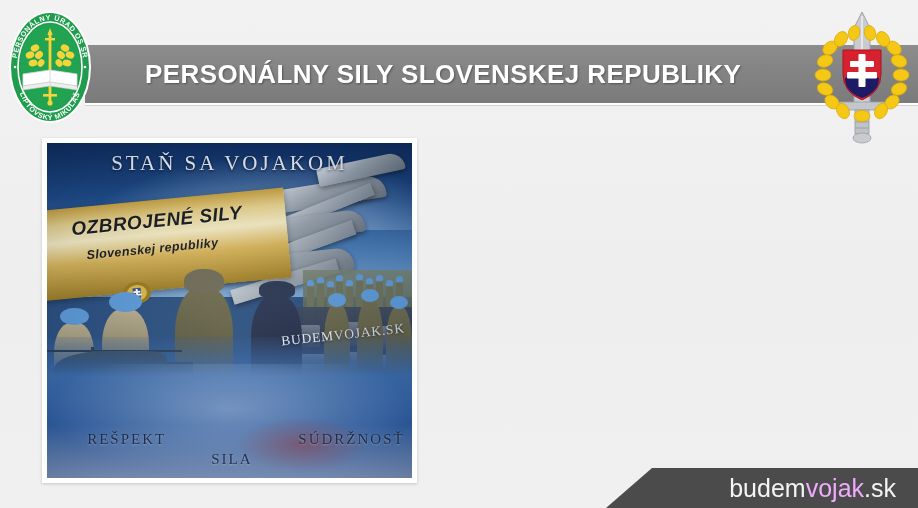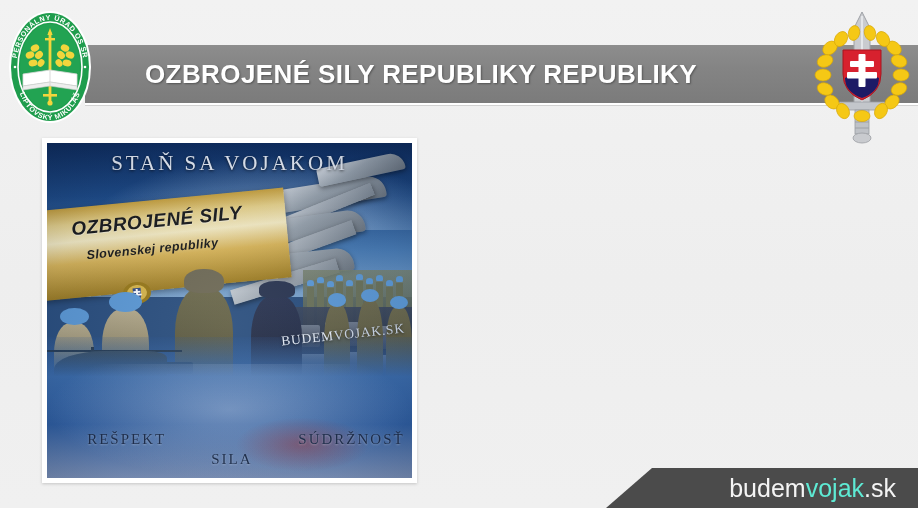--- a/index.html
+++ b/index.html
@@ -257,29 +257,29 @@
   #footer-logo {
     position:absolute;
     right: 22px;
     top: 0;
     height: 40px;
     line-height: 40px;
     font-size: 25px;
     white-space: nowrap;
   }
   #footer-logo .fl-white { color:#f4f4f4; }
-  #footer-logo .fl-yellow { color:#5eead4; }
+  #footer-logo .fl-yellow { color:#f0abfc; }
 </style>
 </head>
 <body>
 
 <div id="page">
 
   <div id="header-bar">
-    <div id="header-title">OZBROJENÉ SILY REPUBLIKY REPUBLIKY</div>
+    <div id="header-title">PERSONÁLNY SILY SLOVENSKEJ REPUBLIKY</div>
   </div>
 
   <div id="logo-left">
     <svg viewBox="0 0 88 118" width="88" height="118">
       <defs>
         <path id="arcTop" d="M 10,62 A 34,50 0 0 1 78,62" fill="none"></path>
         <path id="arcBot" d="M 10,62 A 34,50 0 0 0 78,62" fill="none"></path>
       </defs>
       <ellipse cx="44" cy="59" rx="41" ry="56" fill="#ffffff"></ellipse>
       <ellipse cx="44" cy="59" rx="39" ry="54" fill="#1f9d4d"></ellipse>

